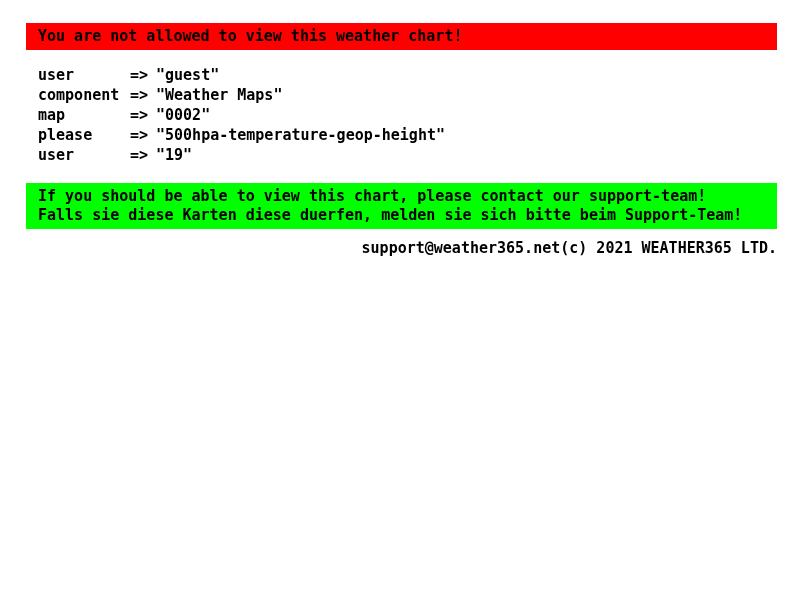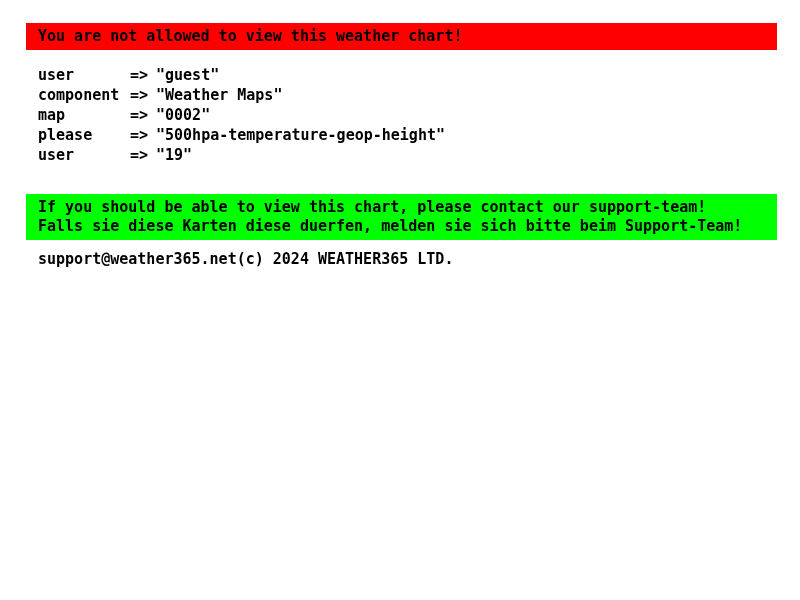--- a/index.html
+++ b/index.html
@@ -19,34 +19,34 @@
     box-sizing: border-box;
   }
   .banner {
     margin-left: 26px;
     width: 751px;
     box-sizing: border-box;
     padding: 4px 12px;
     line-height: 19px;
   }
   .banner.error { background: #ff0000; }
-  .banner.info  { background: #00ff00; margin-top: 29px; }
+  .banner.info  { background: #00ff00; margin-top: 18px; }
   .kv-list {
     margin: 15px 0 0 38px;
     line-height: 20px;
   }
   .kv-row { display: flex; }
   .kv-key   { width: 92px; flex: 0 0 92px; }
   .kv-arrow { width: 26px; flex: 0 0 26px; }
   .kv-value { flex: 1; }
   .footer {
     margin: 10px 0 0 38px;
     width: 739px;
     display: flex;
-    justify-content: flex-start;
+    justify-content: flex-end;
     line-height: 19px;
   }
 </style>
 </head>
 <body>
 
 <div class="banner error">
   <div>You are not allowed to view this weather chart!</div>
 </div>
 
@@ -78,14 +78,14 @@
   </div>
 </div>
 
 <div class="banner info">
   <div>If you should be able to view this chart, please contact our support-team!</div>
   <div>Falls sie diese Karten diese duerfen, melden sie sich bitte beim Support-Team!</div>
 </div>
 
 <div class="footer">
   <span>support@weather365.net</span>
-  <span>(c) 2024 WEATHER365 LTD.</span>
+  <span>(c) 2021 WEATHER365 LTD.</span>
 </div>
 
 </body></html>

